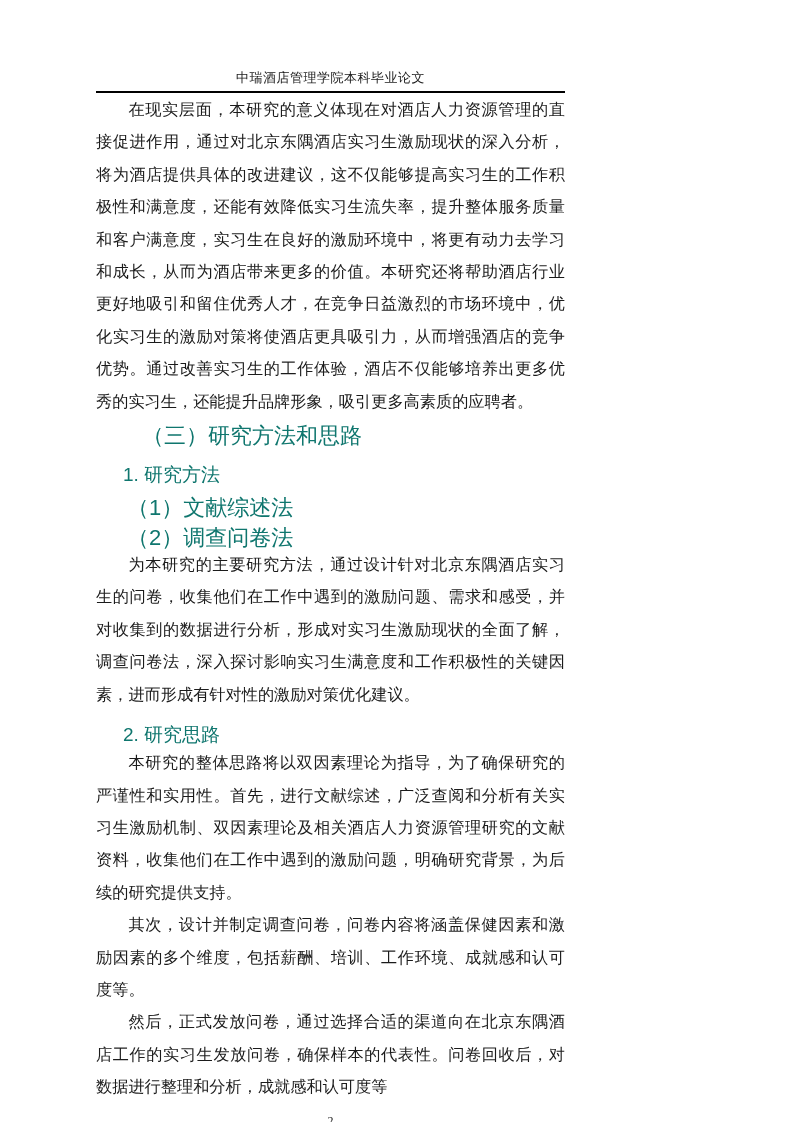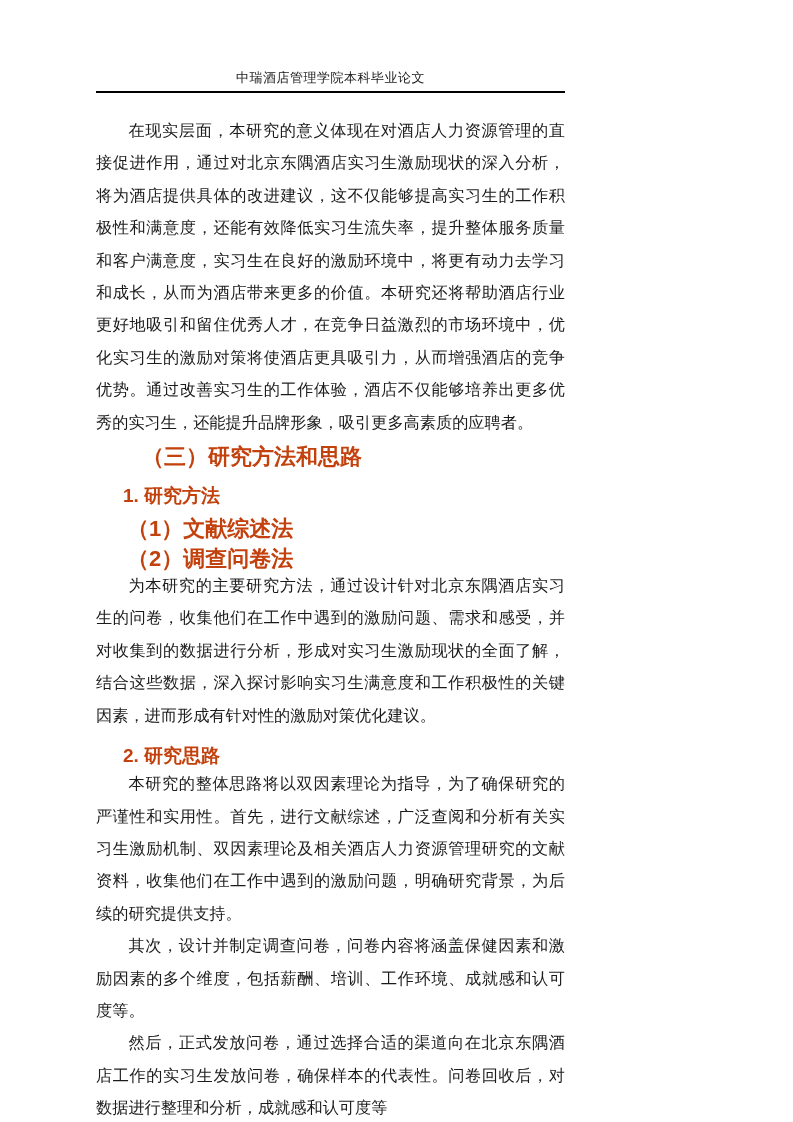--- a/index.html
+++ b/index.html
@@ -28,25 +28,25 @@
   }
   .body-par {
     margin: 0;
     font-size: 16.2px;
     line-height: 32.4px;
     text-align: justify;
     text-justify: inter-ideograph;
     text-indent: 2em;
     word-break: break-all;
   }
-  .par-intro { margin-top: 22px; }
+  .par-intro { margin-top: 1px; }
   .heading {
     font-family: "Liberation Sans", "DejaVu Sans", sans-serif;
-    font-weight: bold;
-    color: #c2410c;
+    font-weight: normal;
+    color: #0f766e;
   }
   .h-section {
     font-size: 22px;
     line-height: 27px;
     margin: 4px 0 0 0;
     padding-left: 46px;
   }
   .h-sub {
     font-size: 19px;
     line-height: 24px;
@@ -83,21 +83,21 @@
 
     <h2 class="heading h-section">（三）研究方法和思路</h2>
 
     <h3 class="heading h-sub">1. 研究方法</h3>
 
     <h4 class="heading h-item">（1）文献综述法</h4>
 
 
     <h4 class="heading h-item h-item-2">（2）调查问卷法</h4>
 
-    <p class="body-par">为本研究的主要研究方法，通过设计针对北京东隅酒店实习生的问卷，收集他们在工作中遇到的激励问题、需求和感受，并对收集到的数据进行分析，形成对实习生激励现状的全面了解，结合这些数据，深入探讨影响实习生满意度和工作积极性的关键因素，进而形成有针对性的激励对策优化建议。</p>
+    <p class="body-par">为本研究的主要研究方法，通过设计针对北京东隅酒店实习生的问卷，收集他们在工作中遇到的激励问题、需求和感受，并对收集到的数据进行分析，形成对实习生激励现状的全面了解，调查问卷法，深入探讨影响实习生满意度和工作积极性的关键因素，进而形成有针对性的激励对策优化建议。</p>
 
     <h3 class="heading h-sub h-sub-2">2. 研究思路</h3>
 
     <p class="body-par">本研究的整体思路将以双因素理论为指导，为了确保研究的严谨性和实用性。首先，进行文献综述，广泛查阅和分析有关实习生激励机制、双因素理论及相关酒店人力资源管理研究的文献资料，收集他们在工作中遇到的激励问题，明确研究背景，为后续的研究提供支持。</p>
 
     <p class="body-par">其次，设计并制定调查问卷，问卷内容将涵盖保健因素和激励因素的多个维度，包括薪酬、培训、工作环境、成就感和认可度等。</p>
 
     <p class="body-par">然后，正式发放问卷，通过选择合适的渠道向在北京东隅酒店工作的实习生发放问卷，确保样本的代表性。问卷回收后，对数据进行整理和分析，成就感和认可度等</p>
 
   </main>

